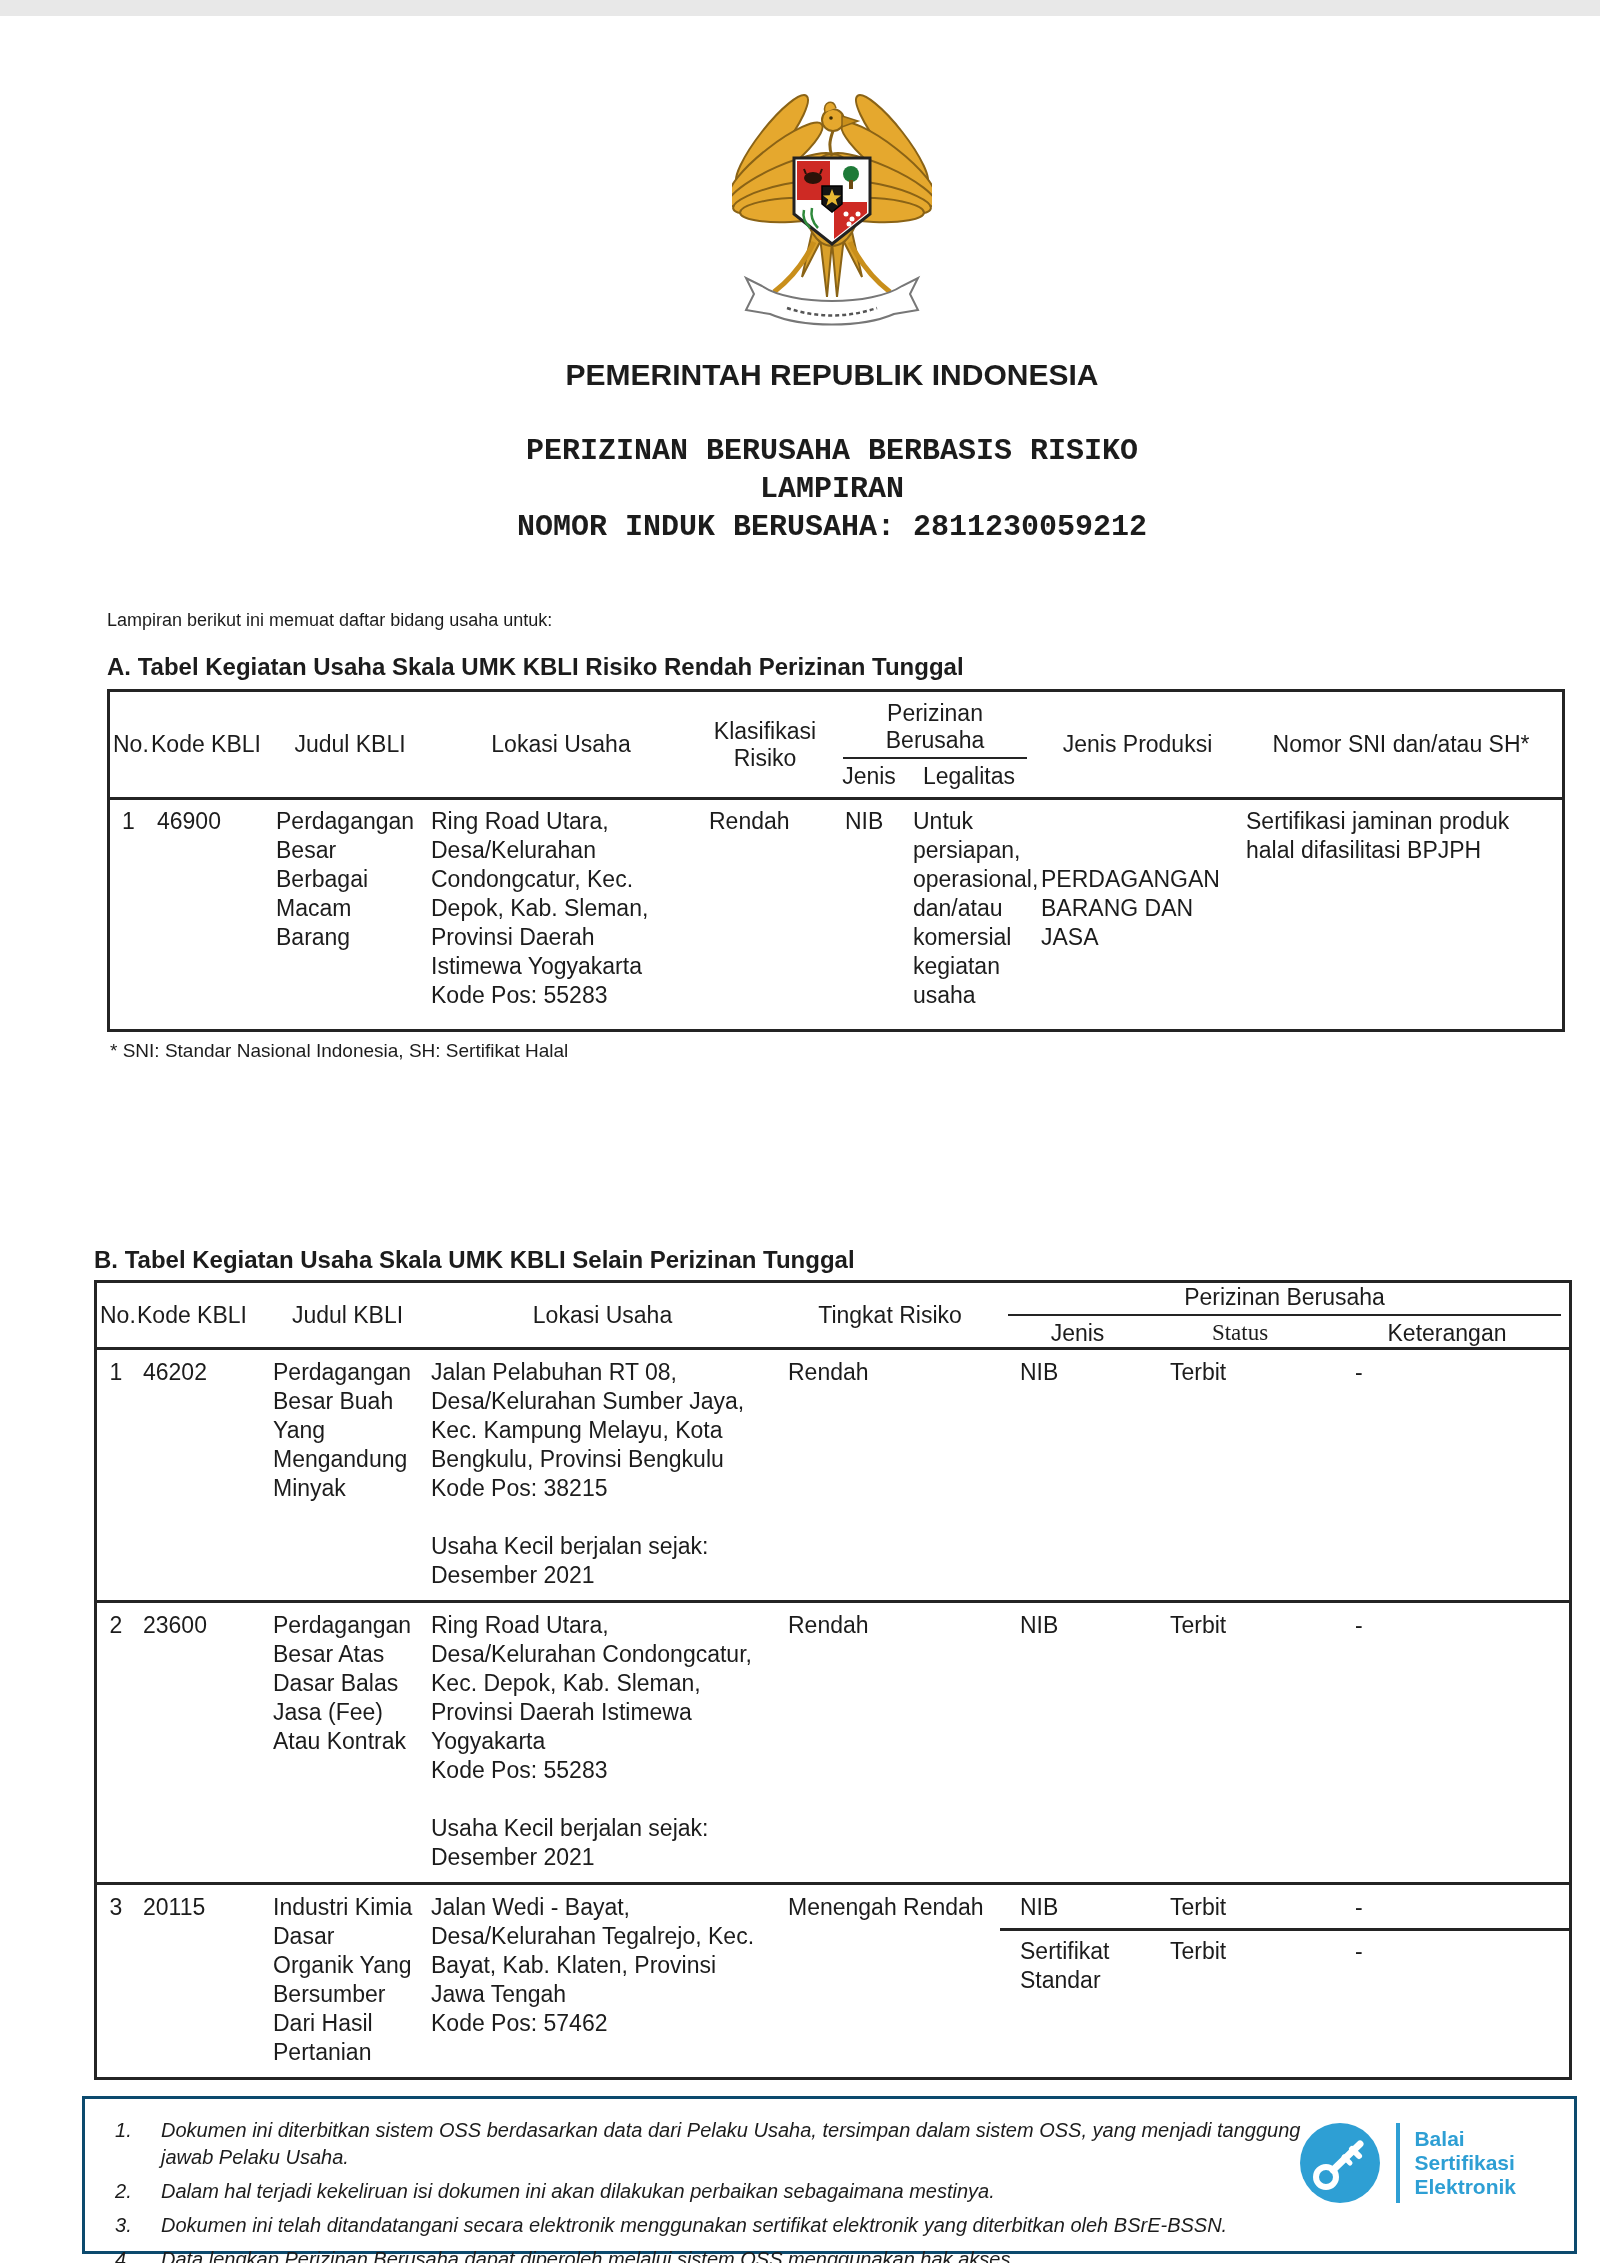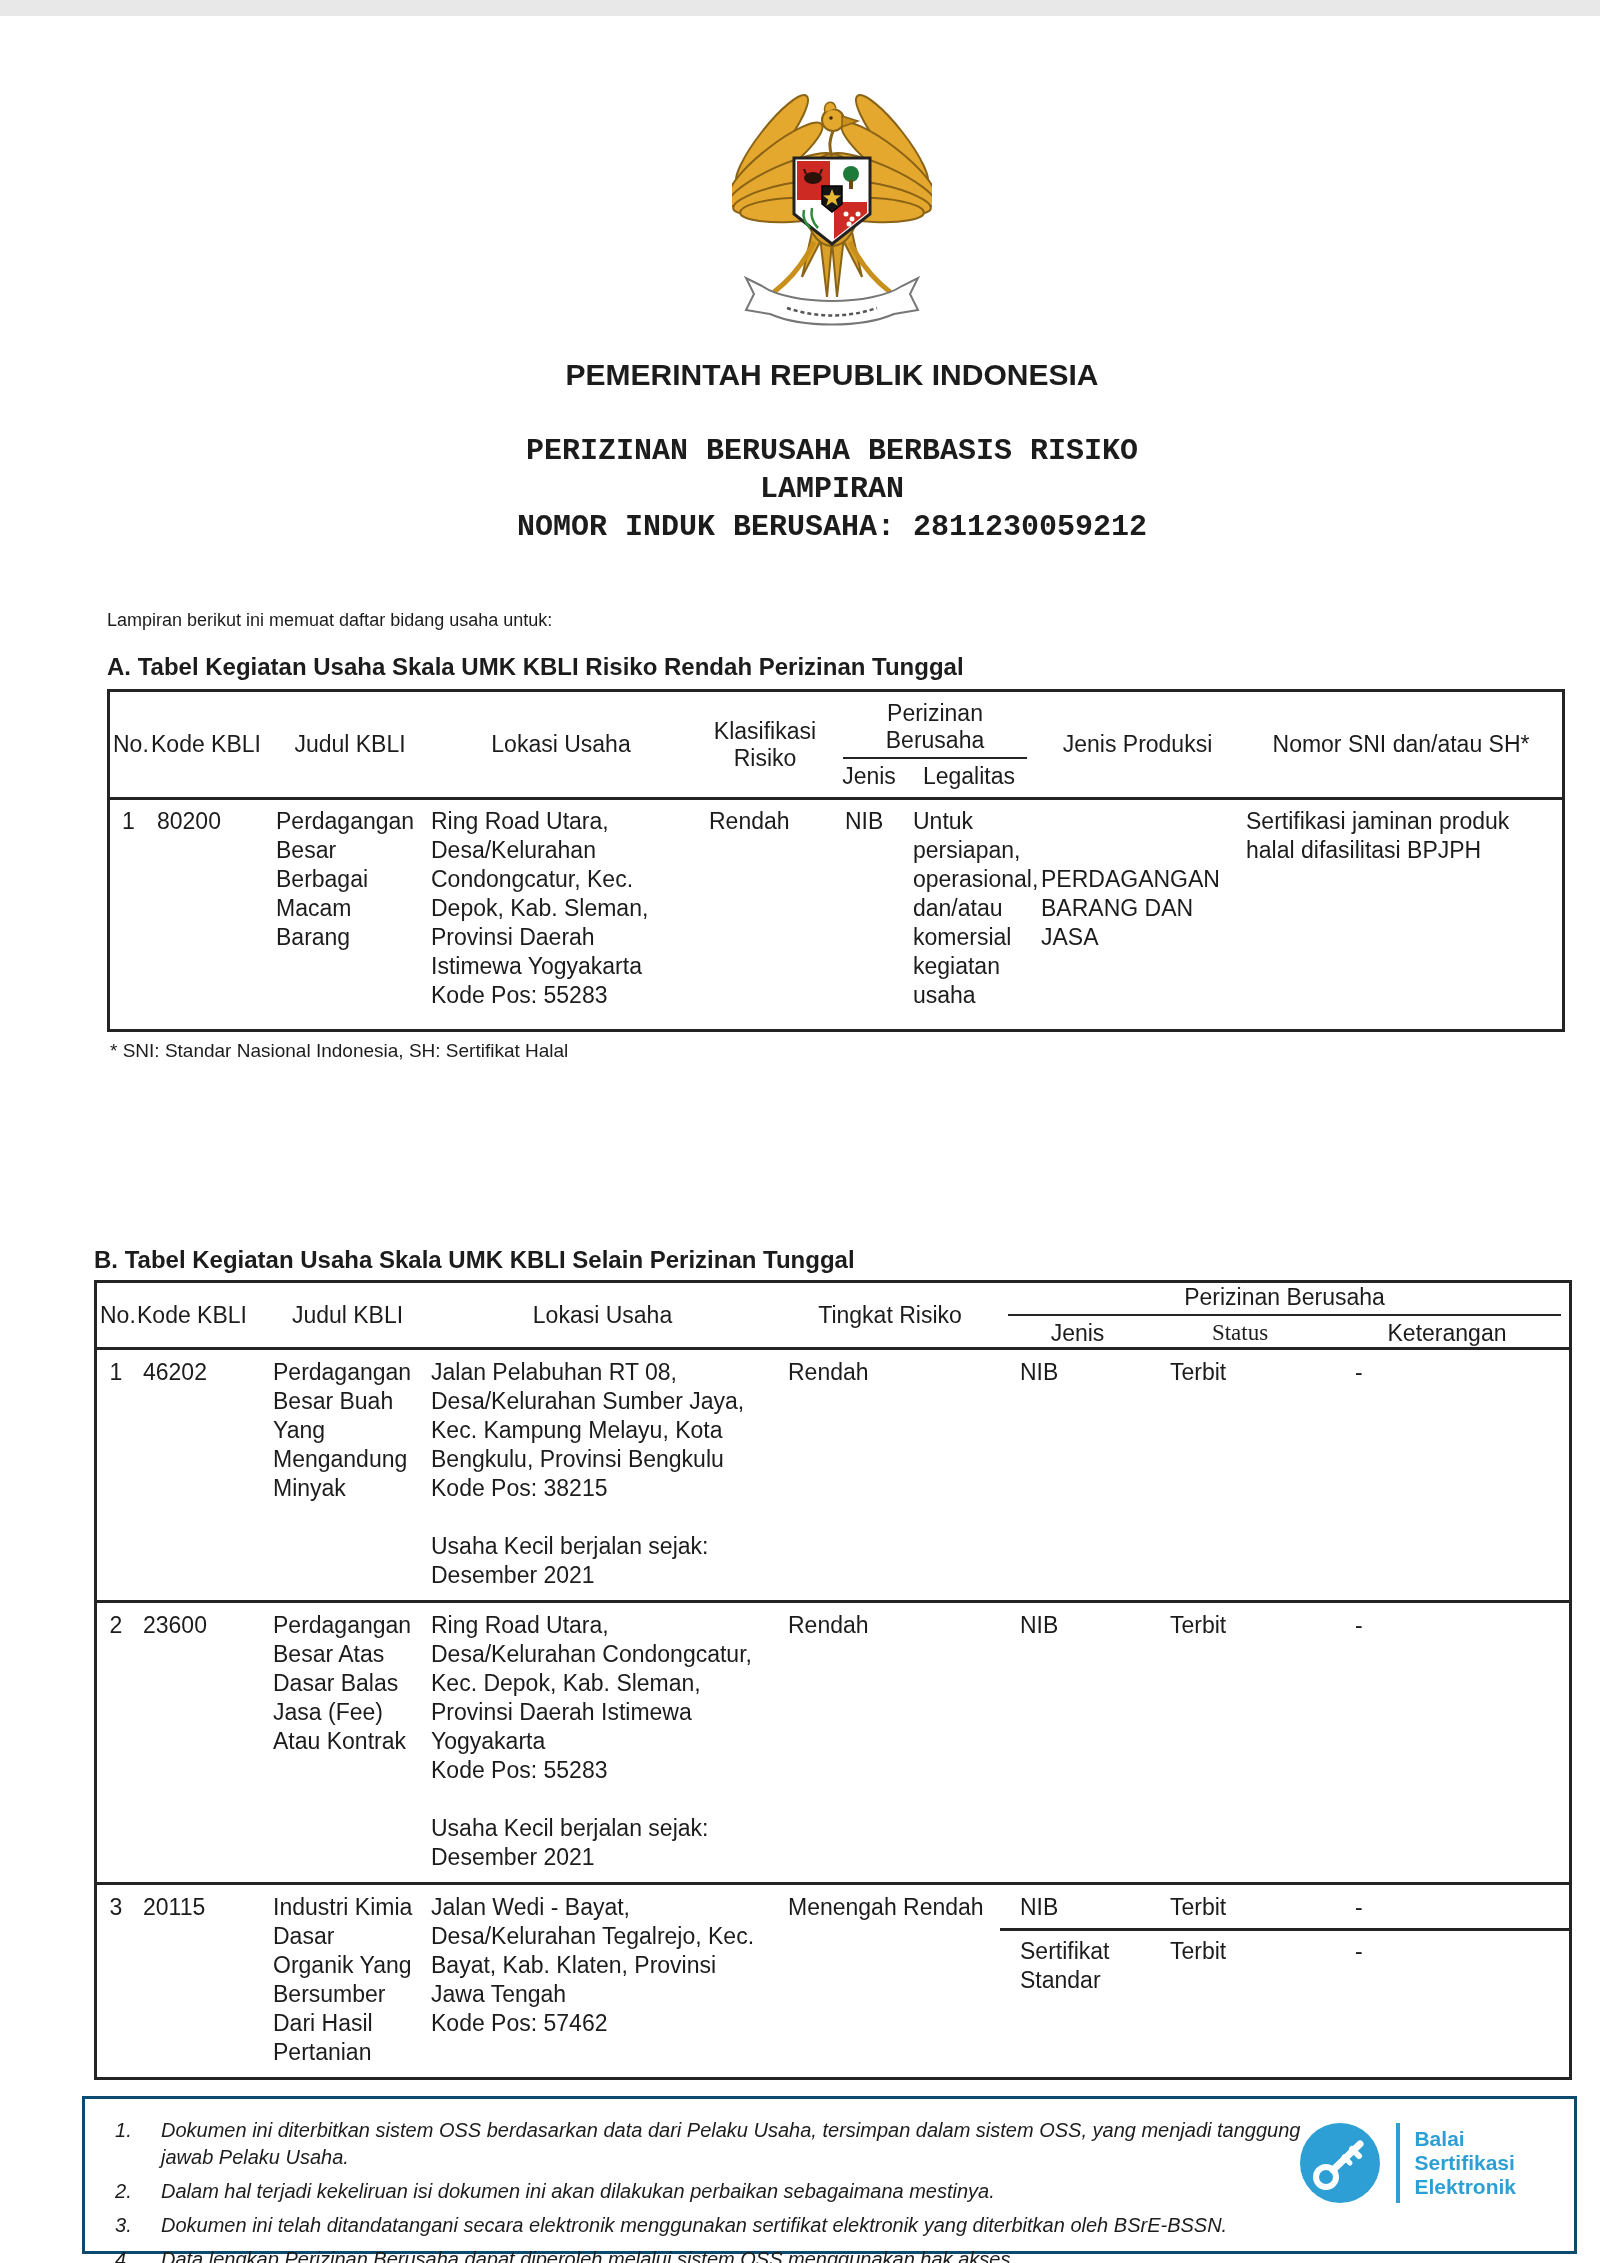--- a/index.html
+++ b/index.html
@@ -169,21 +169,21 @@
         <div class="grp-sub">
           <div class="sub aw-jenis">Jenis</div>
           <div class="sub aw-legal">Legalitas</div>
         </div>
       </div>
       <div class="hcell hc-center aw-prod">Jenis Produksi</div>
       <div class="hcell hc-center aw-sni">Nomor SNI dan/atau SH*</div>
     </div>
     <div class="a-body">
       <div class="cell aw-no">1</div>
-      <div class="cell aw-kode">80200</div>
+      <div class="cell aw-kode">46900</div>
       <div class="cell aw-judul pre">Perdagangan
 Besar
 Berbagai
 Macam
 Barang</div>
       <div class="cell aw-lokasi pre">Ring Road Utara,
 Desa/Kelurahan
 Condongcatur, Kec.
 Depok, Kab. Sleman,
 Provinsi Daerah

